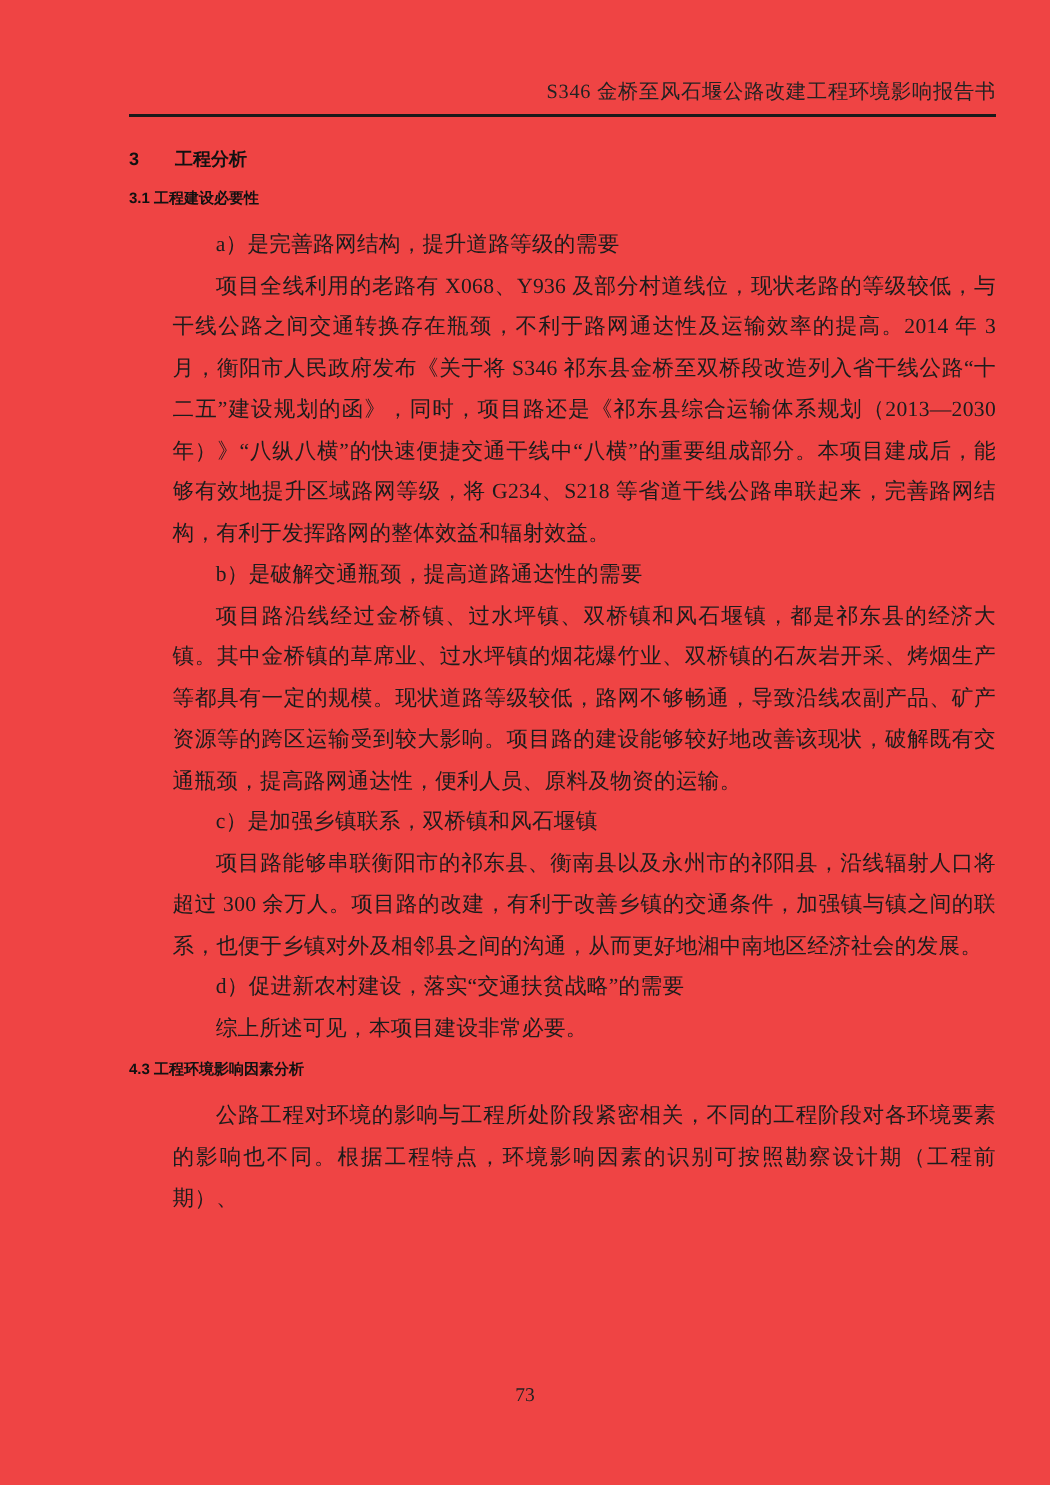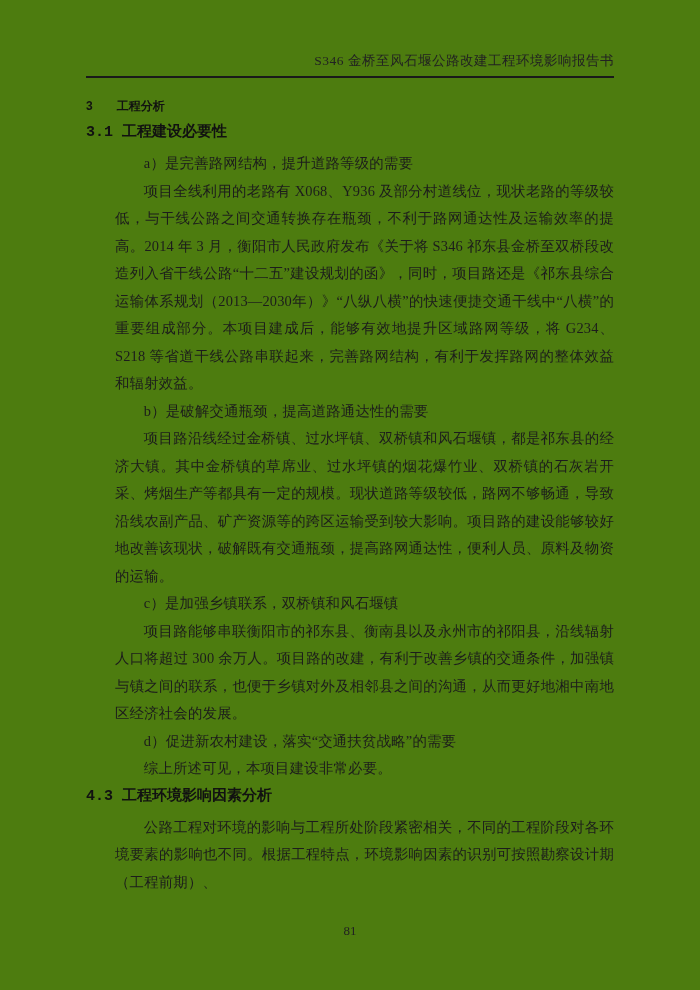--- a/index.html
+++ b/index.html
@@ -5,26 +5,26 @@
   html, body {
     margin: 0;
     padding: 0;
     background: #e8e8e8;
   }
   .page {
     position: relative;
     width: 700px;
     height: 990px;
     margin: 0 auto;
-    background: #4d7c0f;
+    background: #ef4444;
     color: #1c1c1c;
     font-family: "Liberation Serif", "DejaVu Serif", serif;
     overflow: hidden;
     box-sizing: border-box;
-    padding: 52px 86px 0 86px;
+    padding: 52px 36px 0 86px;
   }
   .header-title {
     font-size: 13.5px;
     line-height: 17px;
     text-align: right;
     letter-spacing: 0.5px;
     color: #222;
   }
   .header-rule {
     margin-top: 7px;
@@ -34,22 +34,22 @@
   }
   h1.sec {
     font-family: "Liberation Sans", "DejaVu Sans", sans-serif;
     font-size: 12px;
     font-weight: bold;
     line-height: 22px;
     margin: 17px 0 0 0;
     color: #111;
   }
   h2.sec {
-    font-family: Liberation Mono, monospace;
-    font-size: 15px;
+    font-family: Liberation Sans, sans-serif;
+    font-size: 10px;
     font-weight: bold;
     line-height: 22px;
     margin: 5px 0 0 0;
     color: #111;
   }
   h2.sec.later {
     margin-top: 3px;
   }
   .body-text {
     margin-top: 6px;
@@ -101,16 +101,16 @@
     <p>综上所述可见，本项目建设非常必要。</p>
   </div>
 
   <h2 class="sec later">4.3 工程环境影响因素分析</h2>
 
   <div class="body-text">
     <p>公路工程对环境的影响与工程所处阶段紧密相关，不同的工程阶段对各环境要素的影响也不同。根据工程特点，环境影响因素的识别可按照勘察设计期（工程前期）、</p>
   </div>
 
   <div class="page-footer">
-    <span class="page-number">81</span>
+    <span class="page-number">73</span>
   </div>
 
 </div>
 
 </body></html>

